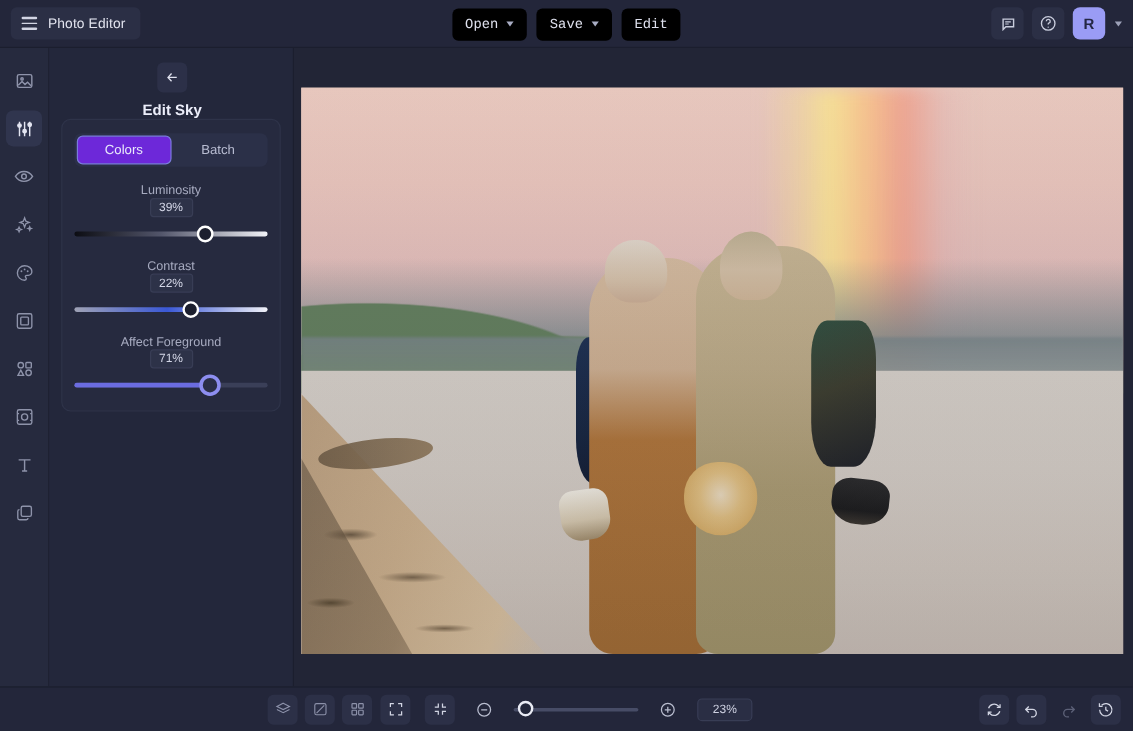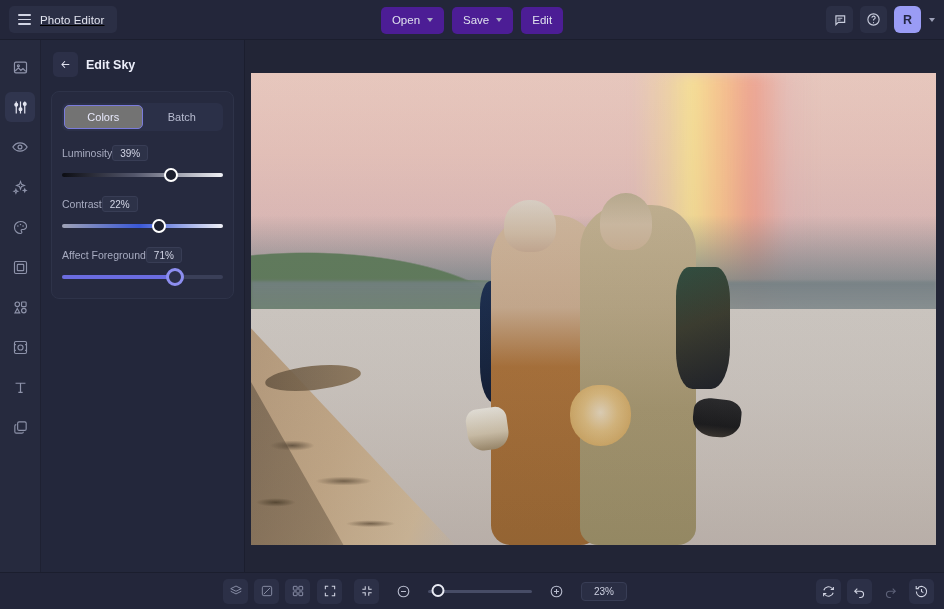--- a/index.html
+++ b/index.html
@@ -24,35 +24,34 @@
     display: flex; align-items: center;
     position: relative;
     padding: 0 9px;
   }
   .brand {
     display: flex; align-items: center; gap: 9px;
     background: #2b2f45;
     border-radius: 5px;
     padding: 5px 12px 5px 9px;
     height: 27px;
-    text-decoration: underline;
   }
   .hamburger { display: flex; flex-direction: column; gap: 3px; width: 13px; }
   .hamburger i { display: block; height: 1.6px; background: #d2d5e4; border-radius: 1px; }
   .brand-name { font-size: 11.5px; color: #e2e4ef; letter-spacing: .1px; }
 
   .top-center {
     position: absolute; left: 0; right: 0; top: 0; height: 40px;
     display: flex; align-items: center; justify-content: center; gap: 8px;
     pointer-events: none;
   }
   .top-center > * { pointer-events: auto; }
   .tbtn {
-    background: #4c1d95; border: none; border-radius: 5px;
-    color: #dfe1ee; font-size: 11.5px; font-family: Liberation Sans, sans-serif;
+    background: #000000; border: none; border-radius: 5px;
+    color: #dfe1ee; font-size: 11.5px; font-family: Liberation Mono, monospace;
     height: 27px; padding: 0 11px;
     display: flex; align-items: center; gap: 7px;
     cursor: pointer;
   }
   .caret {
     width: 0; height: 0;
     border-left: 3.6px solid transparent;
     border-right: 3.6px solid transparent;
     border-top: 4px solid #a9adc4;
   }
@@ -101,21 +100,21 @@
 
   
   .panel {
     width: 204px; flex: 0 0 204px;
     background: #23273b;
     border-right: 1px solid #1b1e2e;
     padding: 12px 10px;
   }
   .panel-head {
     display: flex; align-items: center; gap: 8px;
-    margin-bottom: 14px; padding-left: 2px;
+    padding-left: 2px; flex-direction: column;
   }
   .back-btn {
     width: 25px; height: 25px; border-radius: 5px;
     background: #2c3048;
     display: flex; align-items: center; justify-content: center;
     cursor: pointer; border: none;
   }
   .panel-title { font-size: 12.5px; font-weight: bold; color: #eceefa; }
 
   .card {
@@ -128,29 +127,30 @@
     display: flex; background: #2b3048;
     border-radius: 6px; padding: 2px; margin-bottom: 14px;
   }
   .seg {
     flex: 1; text-align: center; font-size: 11px;
     padding: 5px 0; border-radius: 5px; cursor: pointer;
     color: #b9bdd2; border: 1px solid transparent;
     font-family: inherit; background: transparent;
   }
   .seg.active {
-    background: #737373; color: #e8e9fb;
+    background: #6d28d9; color: #e8e9fb;
     border-color: #7a7bdc;
   }
 
   .slider-block { margin-bottom: 14px; }
   .slider-block:last-child { margin-bottom: 0; }
   .slider-row {
     display: flex; align-items: center; justify-content: flex-start;
     margin-bottom: 7px;
+    flex-direction: column;
   }
   .slider-label { font-size: 10.5px; color: #a7abc0; }
   .slider-val {
     font-size: 10px; color: #d3d6e6;
     background: #2d3248; border: 1px solid #383d55;
     border-radius: 3px; padding: 1.5px 6px; min-width: 36px;
     text-align: center;
   }
   .track-wrap { position: relative; height: 14px; }
   .track {

